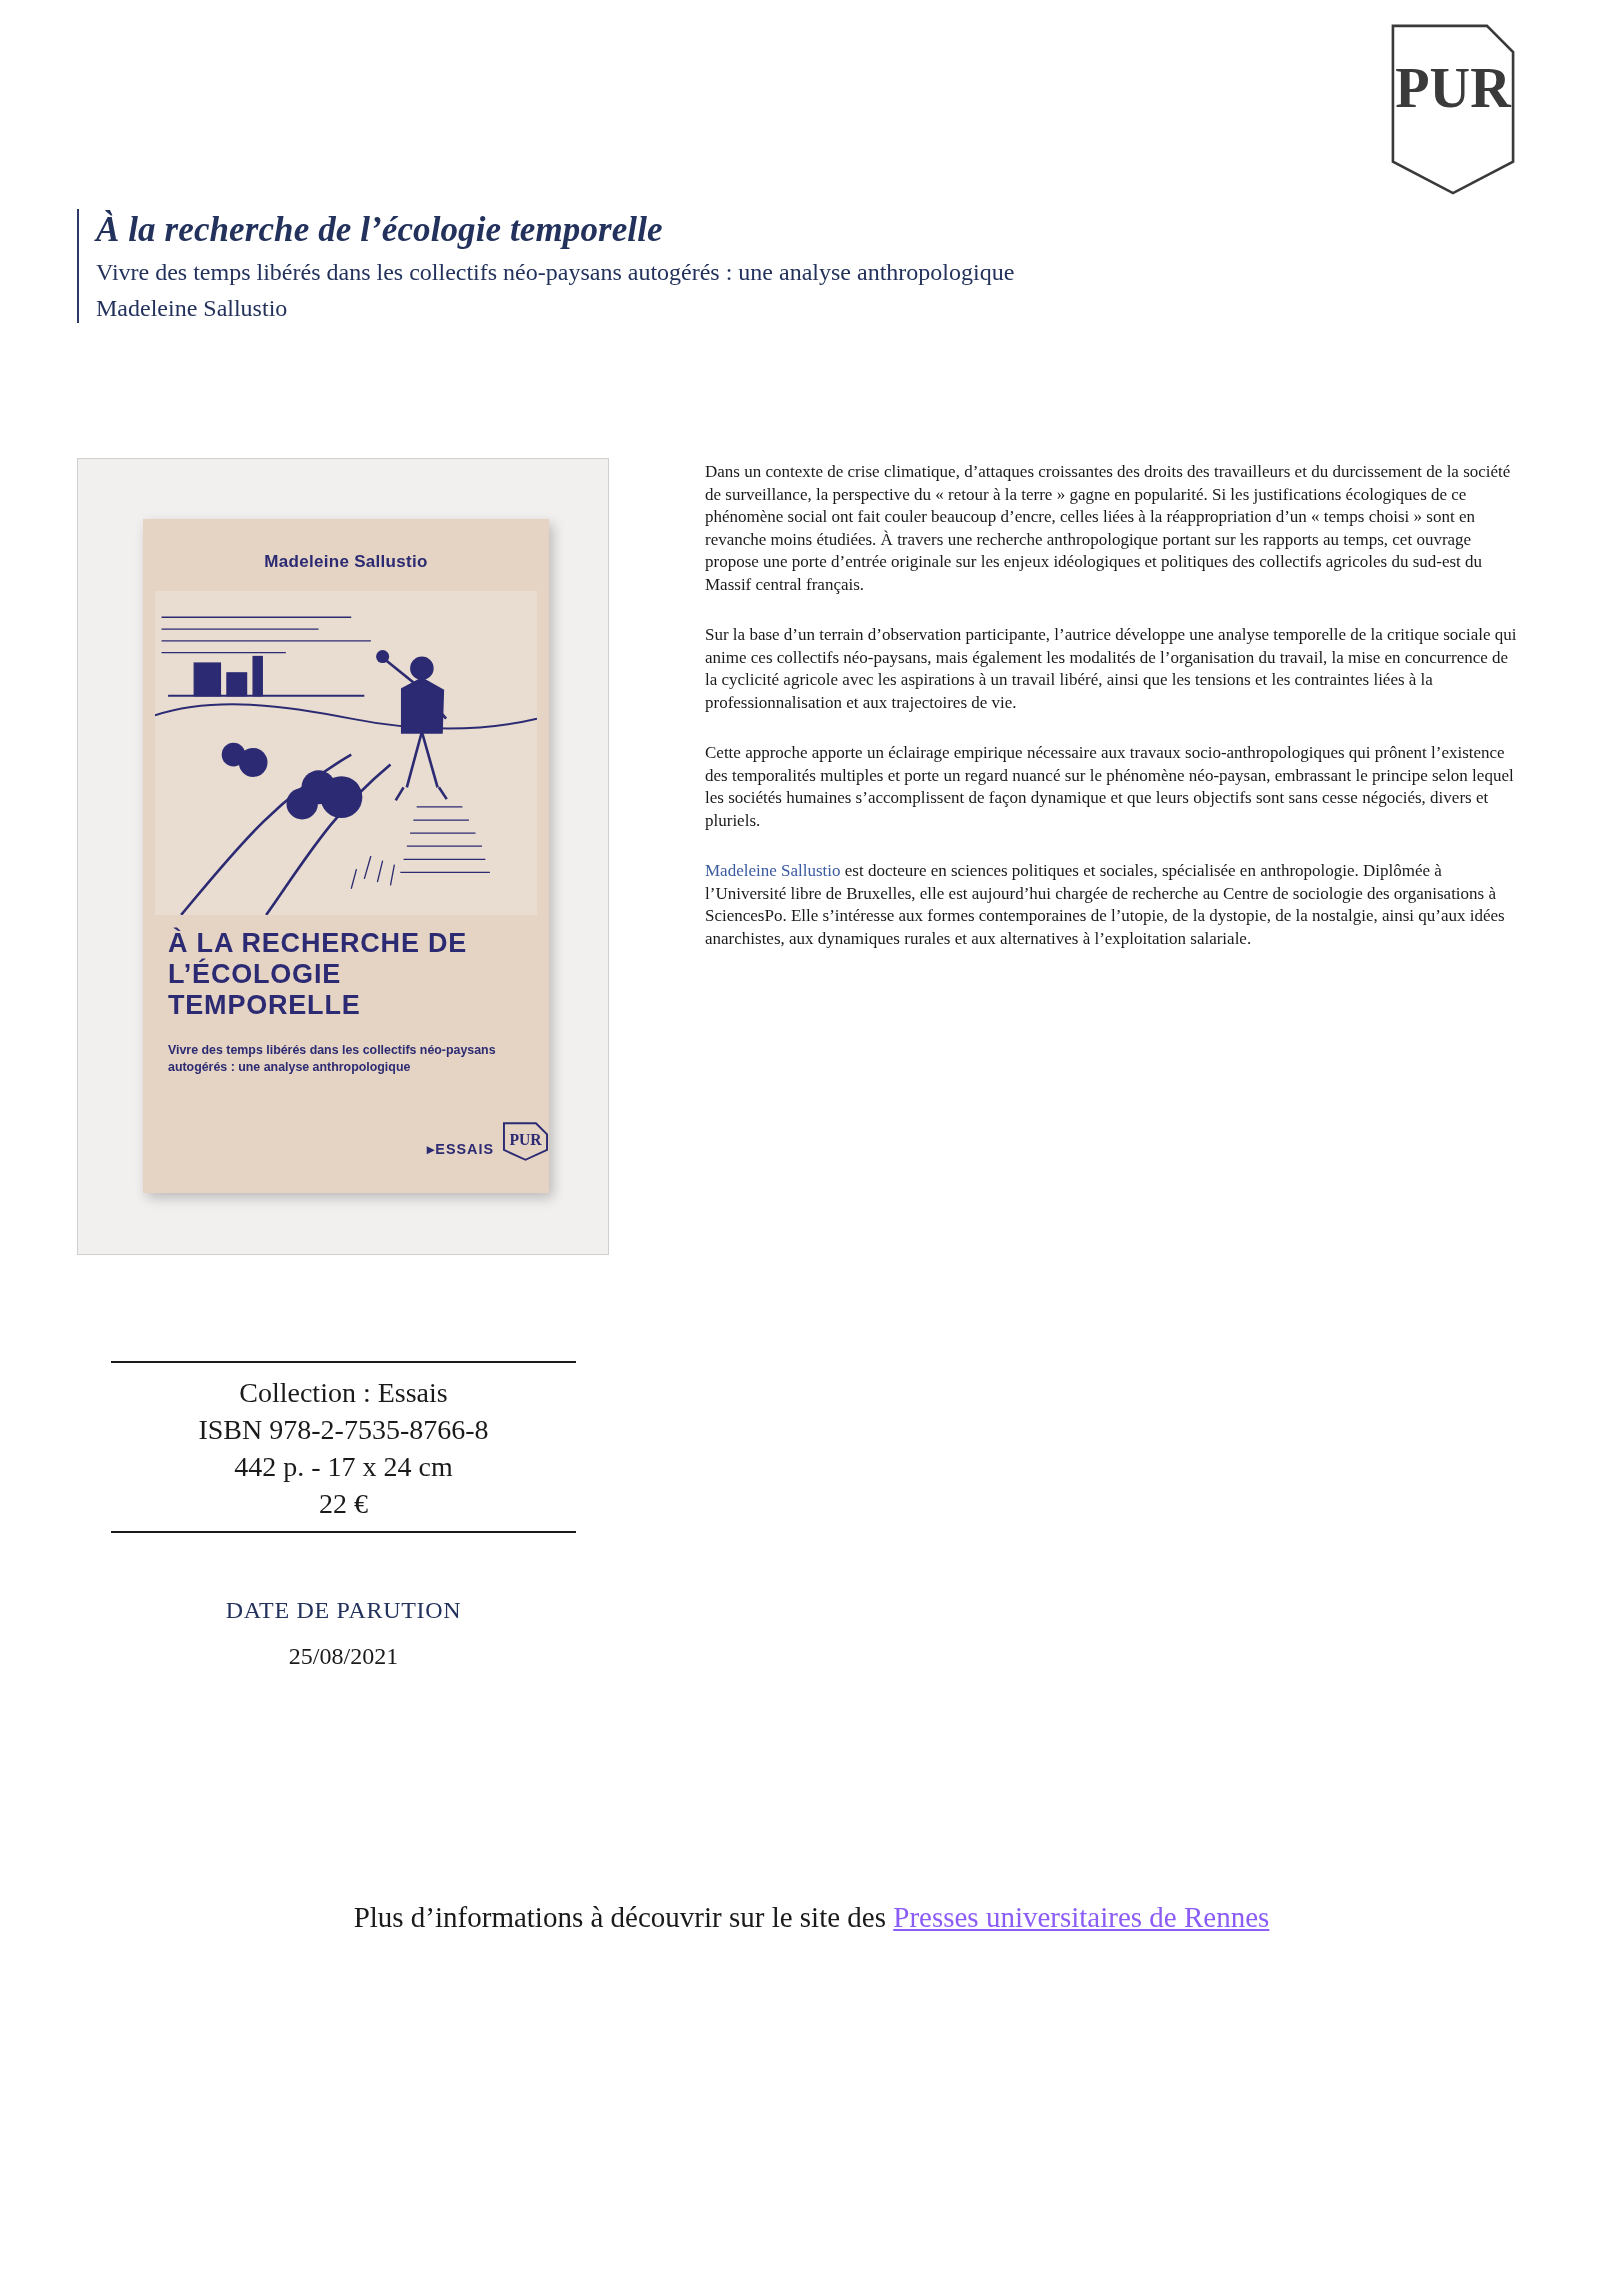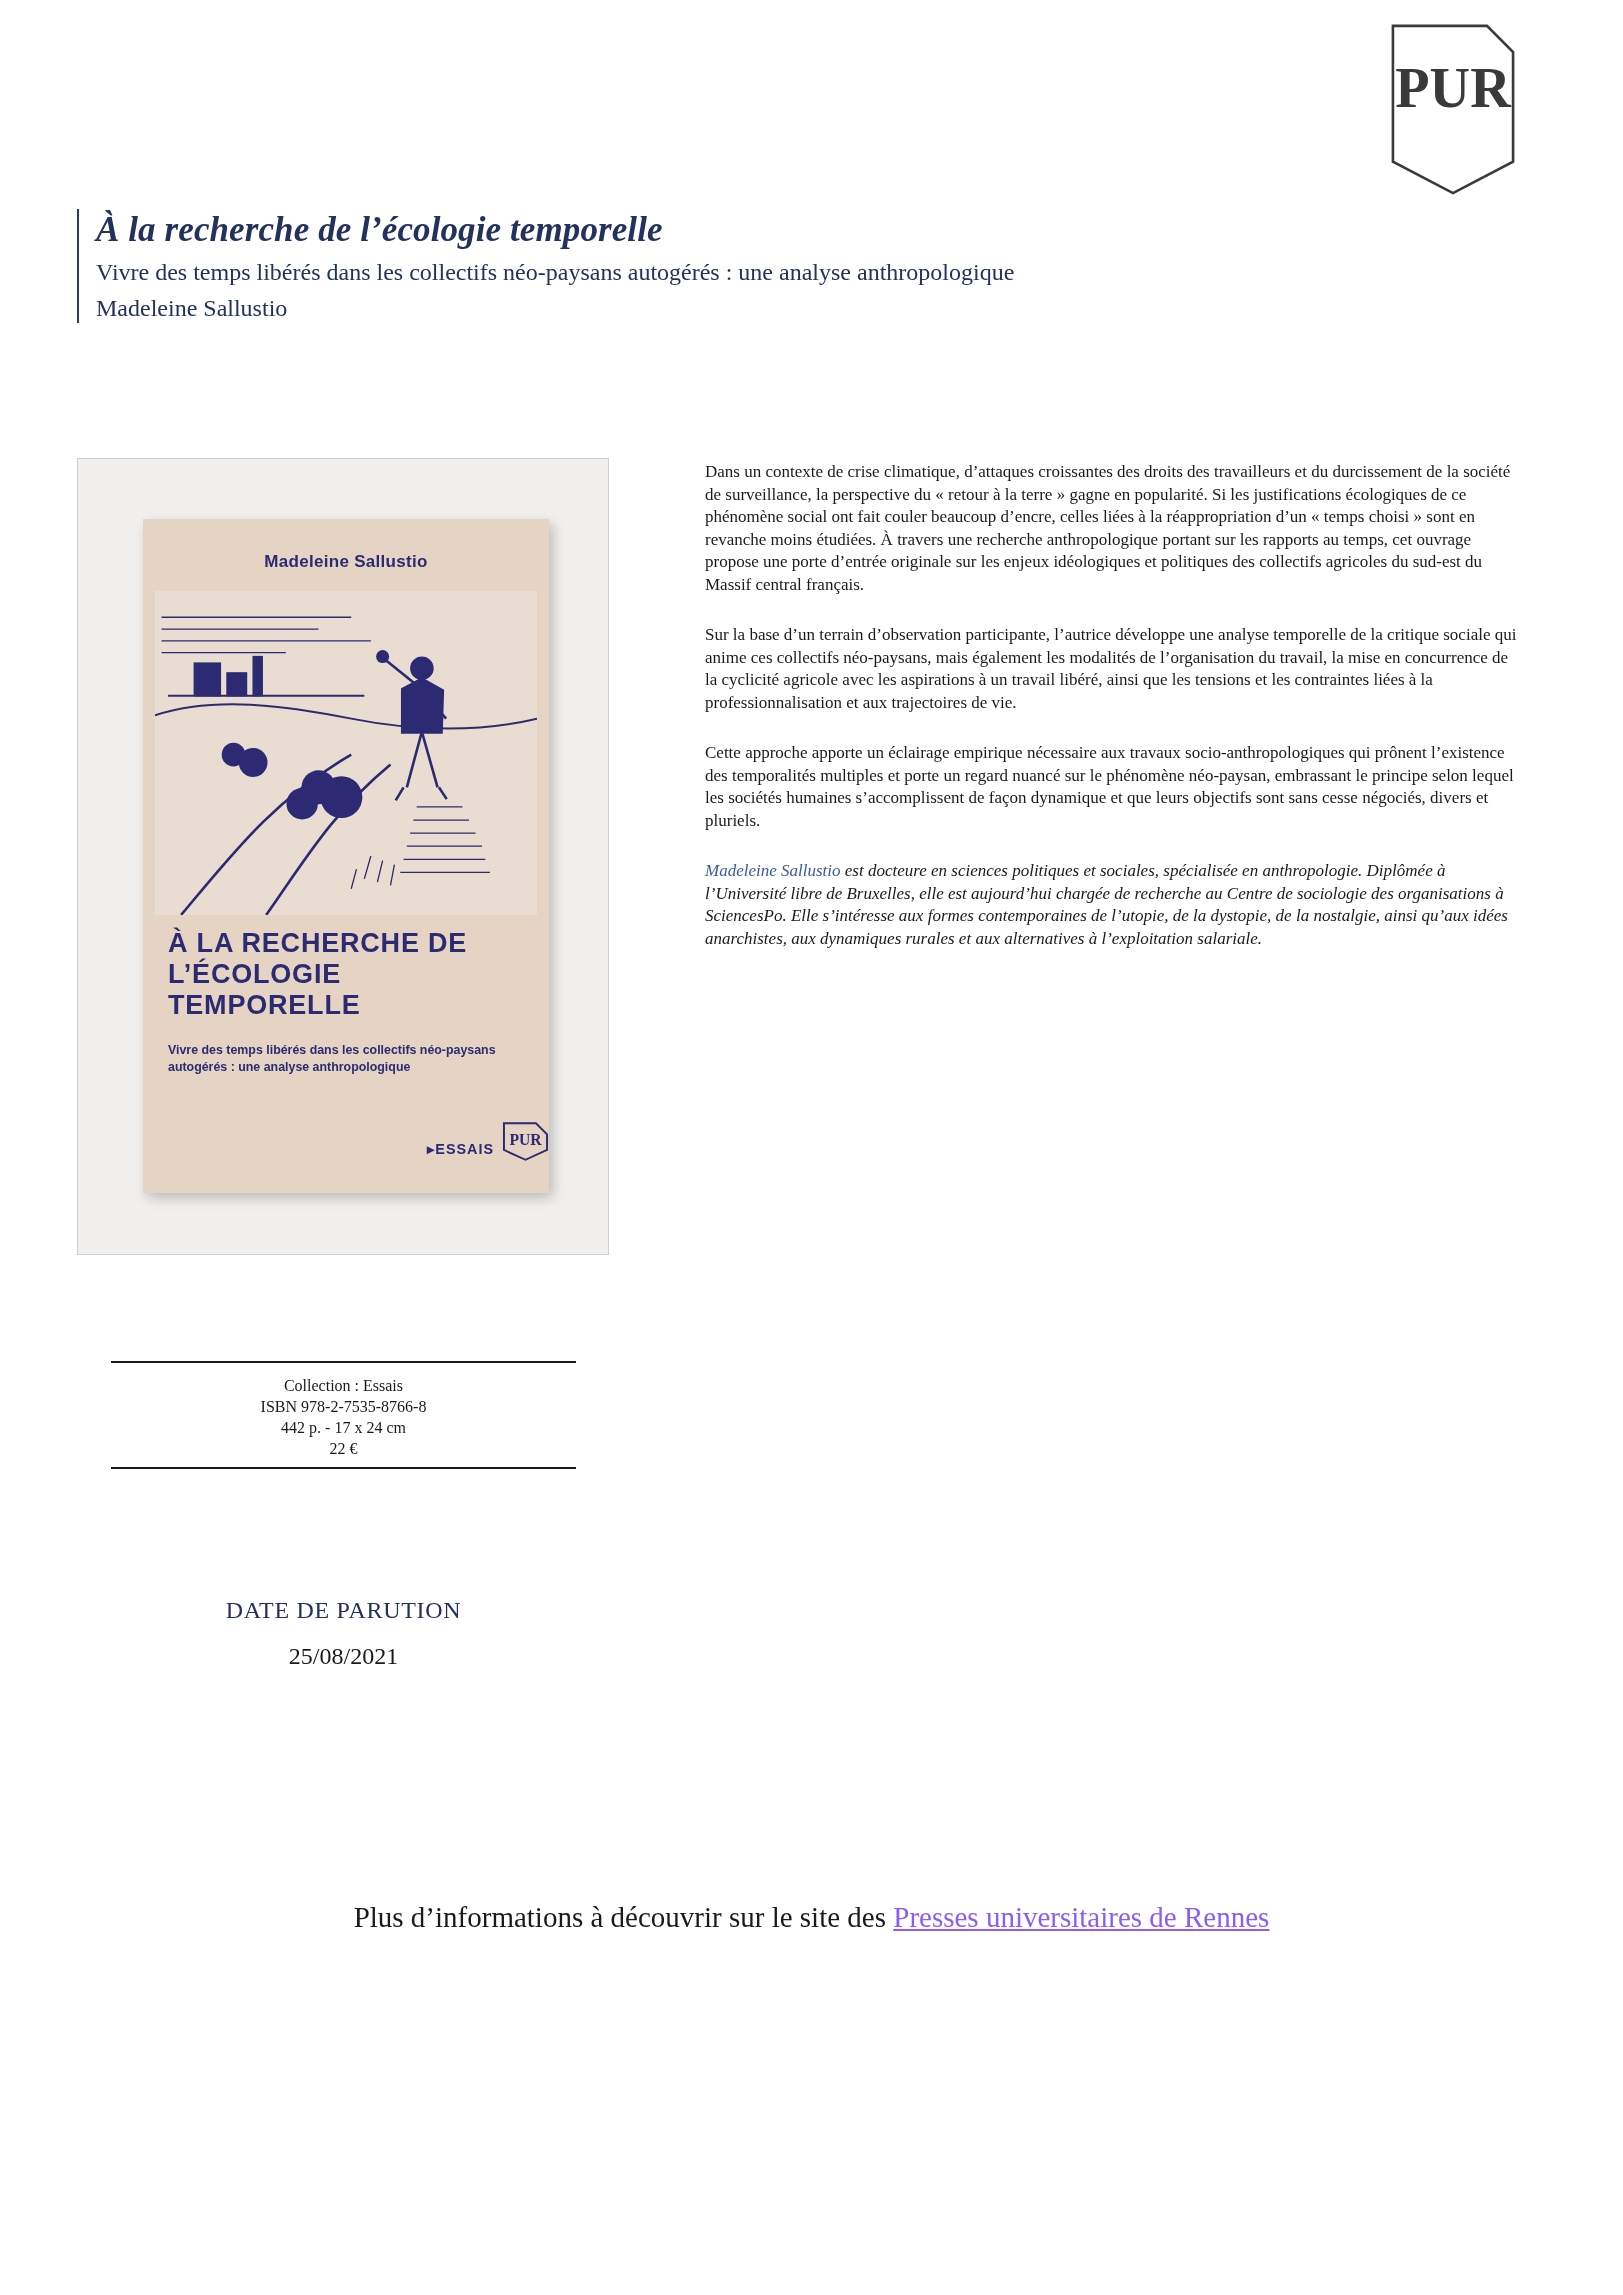--- a/index.html
+++ b/index.html
@@ -162,21 +162,21 @@
     width: 465px;
     text-align: center;
   }
   .rule {
     height: 2px;
     background: #1a1a1a;
     width: 100%;
   }
   .book-info-lines {
     padding: 11.8px 0 7.9px 0;
-    font-size: 16px;
+    font-size: 28px;
     line-height: 1.32;
   }
   .book-info-lines div { margin: 0; }
 
   .pub-block {
     position: absolute;
     left: 111px;
     top: 1597px;
     width: 465px;
     text-align: center;
@@ -203,21 +203,20 @@
     margin: 0 0 27.5px 0;
     font-size: 17px;
     line-height: 1.33;
     color: #1a1a1a;
     text-align: left;
   }
   .bio {
     margin-top: 9.2px;
     font-size: 25px;
     line-height: 1.33;
-    font-style: italic;
   }
   .bio-name {
     color: #3a5aa0;
   }
 
   
   .more-info {
     position: absolute;
     left: 0;
     top: 1901px;

